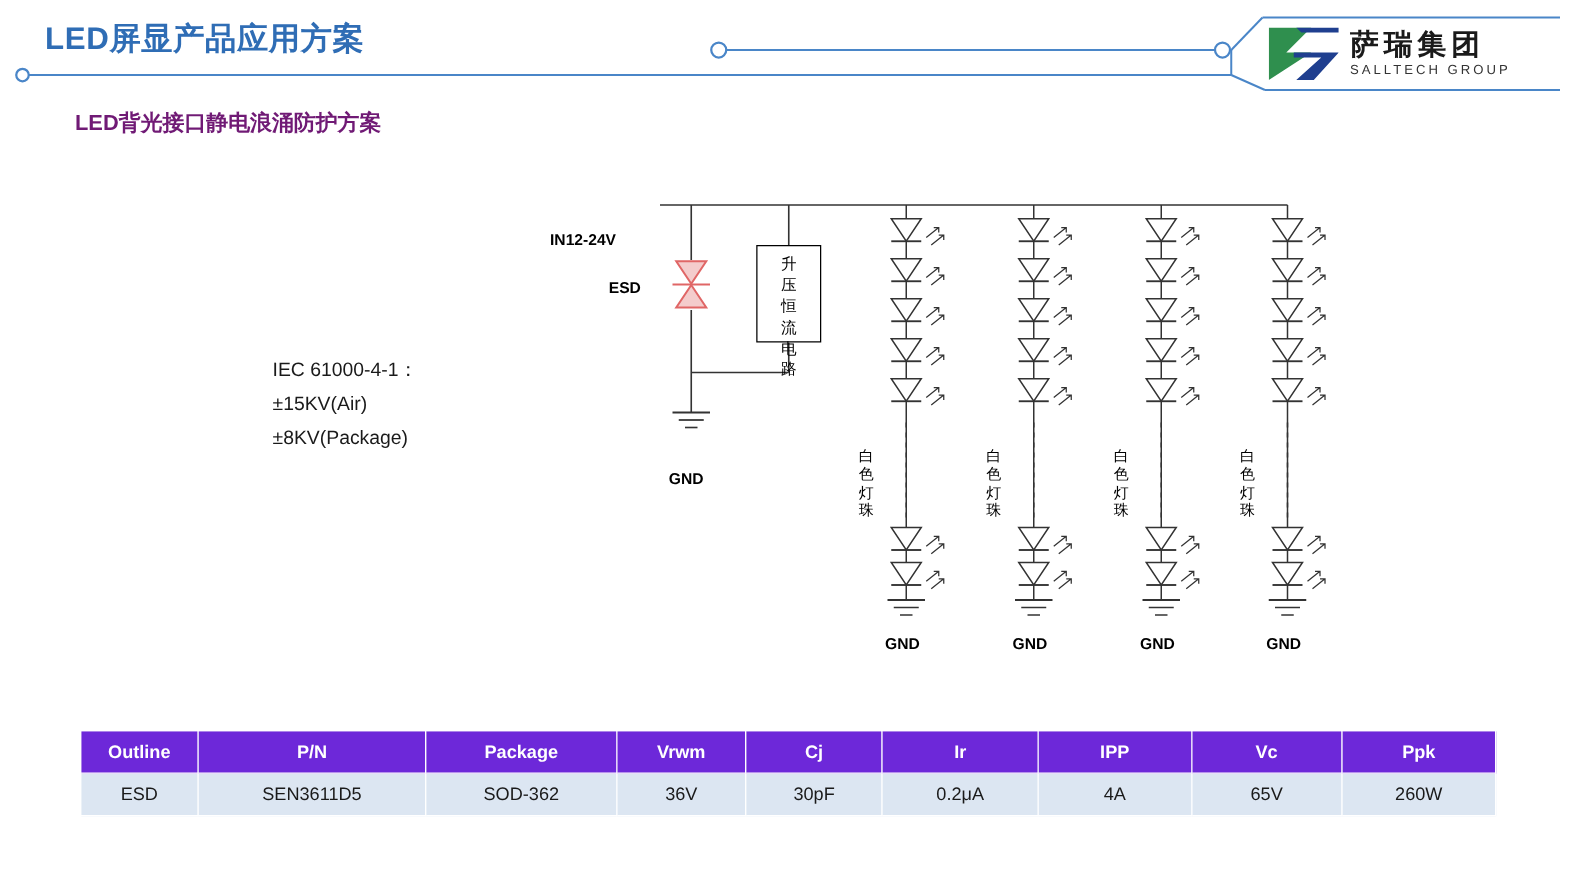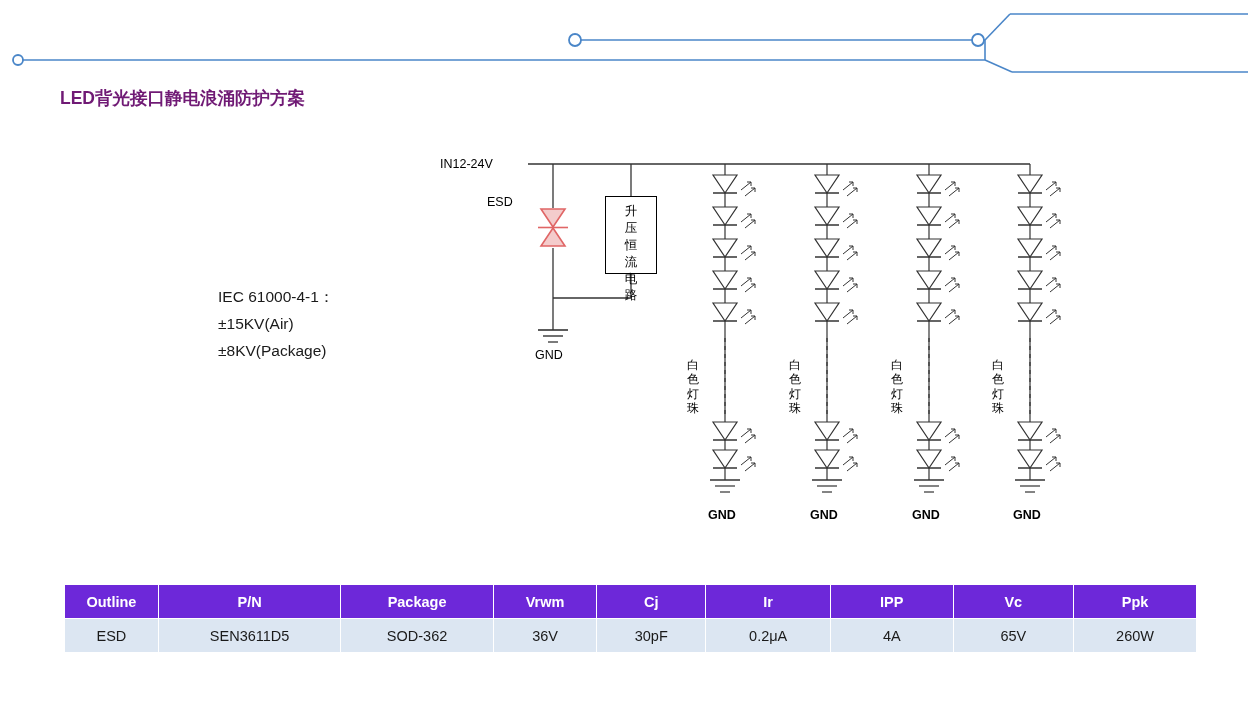--- a/index.html
+++ b/index.html
@@ -81,23 +81,24 @@
   
   .schematic {
     position: absolute;
     left: 0; top: 0;
     width: 1255px; height: 560px;
     pointer-events: none;
   }
   .lbl {
     position: absolute;
     font-size: 12.5px;
-    font-weight: normal;
+    font-weight: bold;
     color: #000;
     white-space: nowrap;
+    margin-top: 28px;
   }
   .lbl-in { left: 440px; top: 157px; }
   .lbl-esd { left: 487px; top: 195px; }
   .lbl-gnd-main { left: 535px; top: 348px; }
 
   .boost-box {
     position: absolute;
     left: 605px; top: 196px;
     width: 52px; height: 78px;
     border: 1.4px solid #000;
@@ -160,21 +161,36 @@
     <line x1="985" y1="40" x2="985" y2="60" stroke="#4a86c8" stroke-width="1.6"></line>
     <line x1="985" y1="40" x2="1010" y2="14" stroke="#4a86c8" stroke-width="1.6"></line>
     <line x1="1010" y1="14" x2="1248" y2="14" stroke="#4a86c8" stroke-width="1.6"></line>
     <line x1="985" y1="60" x2="1012" y2="72" stroke="#4a86c8" stroke-width="1.6"></line>
     <line x1="1012" y1="72" x2="1248" y2="72" stroke="#4a86c8" stroke-width="1.6"></line>
     <circle cx="18" cy="60" r="5" fill="#ffffff" stroke="#4a86c8" stroke-width="1.8"></circle>
     <circle cx="575" cy="40" r="6" fill="#ffffff" stroke="#4a86c8" stroke-width="1.8"></circle>
     <circle cx="978" cy="40" r="6" fill="#ffffff" stroke="#4a86c8" stroke-width="1.8"></circle>
   </svg>
 
-
+  <div class="title-main">LED屏显产品应用方案</div>
+
+  <div class="logo-box">
+    <div class="logo-mark">
+      <svg width="56" height="42" viewBox="0 0 56 42">
+        <rect x="0" y="0" width="56" height="42" fill="#ffffff"></rect>
+        <polygon points="0,0 34,0 14,20 34,20 0,42" fill="#2f8f4e"></polygon>
+        <polygon points="22,0 56,0 56,4 26,4" fill="#1f3f8f"></polygon>
+        <polygon points="20,20 56,20 36,42 22,42 42,24 20,24" fill="#1f3f8f"></polygon>
+      </svg>
+    </div>
+    <div class="logo-text">
+      <div class="logo-cn">萨瑞集团</div>
+      <div class="logo-en">SALLTECH GROUP</div>
+    </div>
+  </div>
 </div>
 
 <div class="subtitle">LED背光接口静电浪涌防护方案</div>
 
 <div class="spec-note">
   <div>IEC 61000-4-1：</div>
   <div>±15KV(Air)</div>
   <div>±8KV(Package)</div>
 </div>
 

